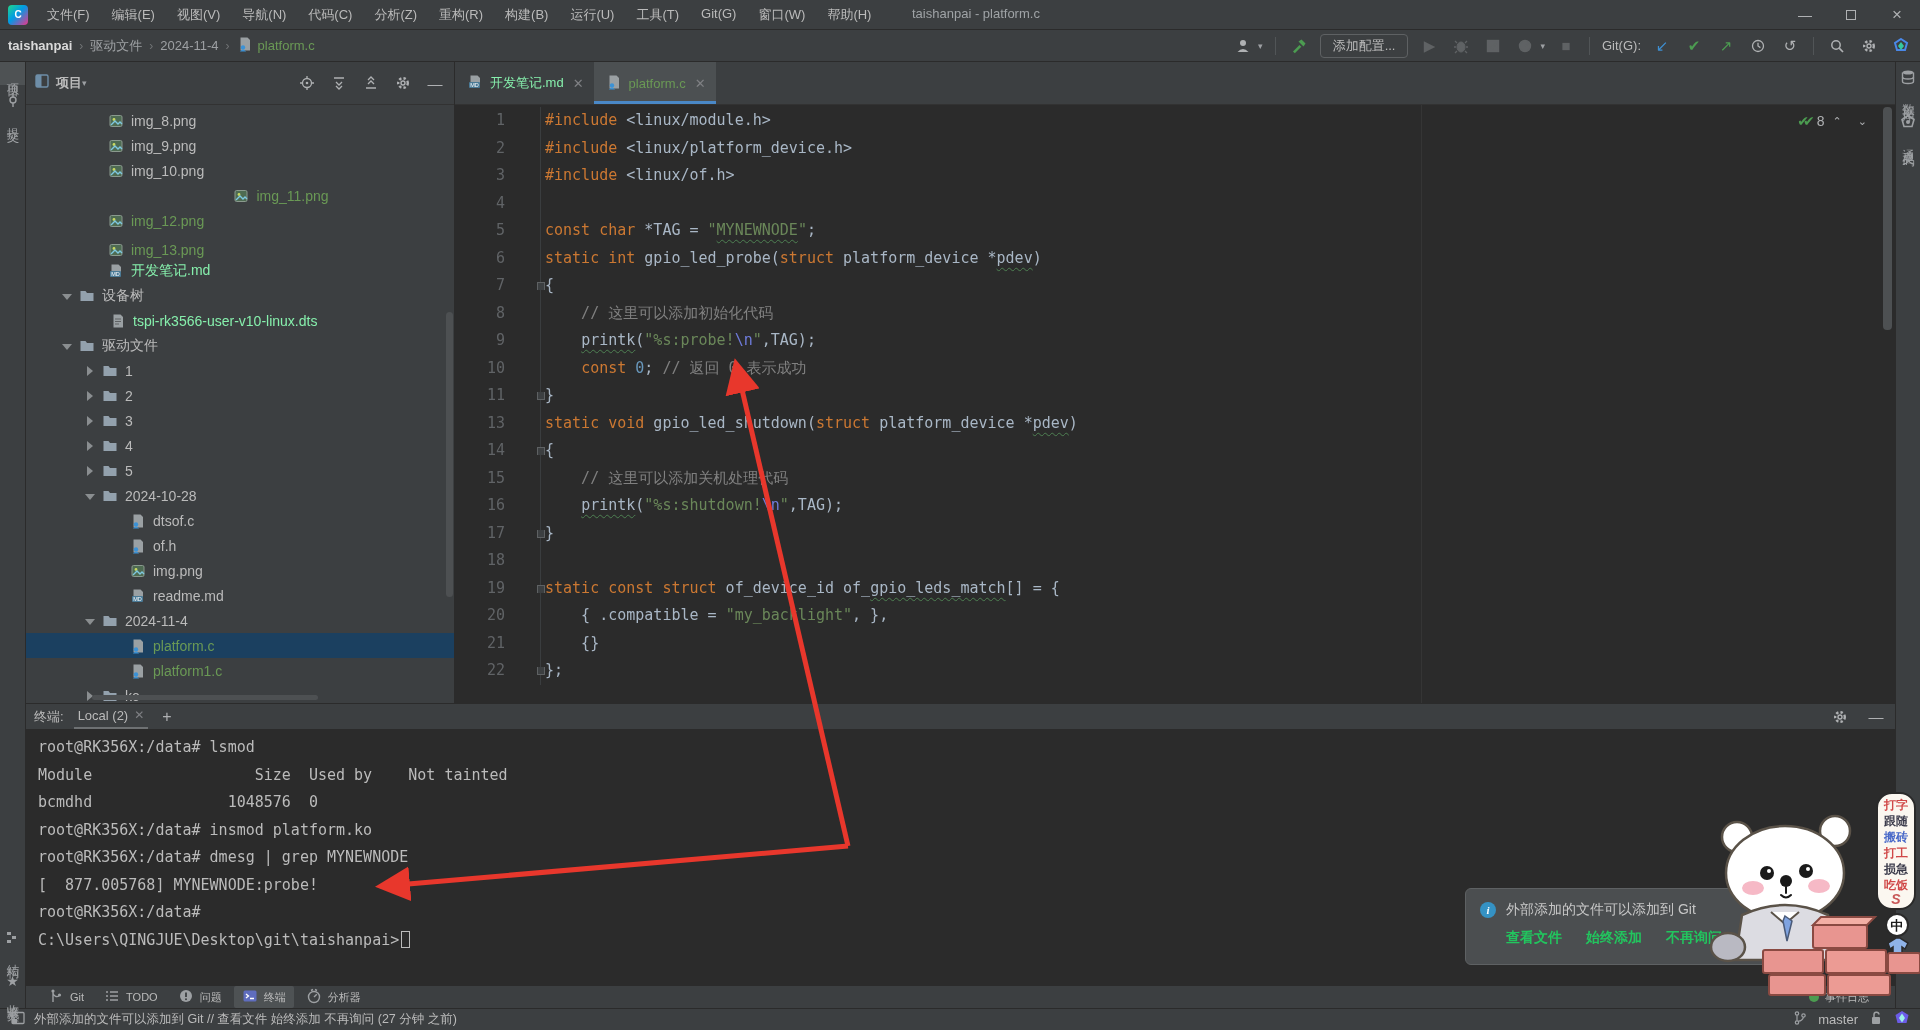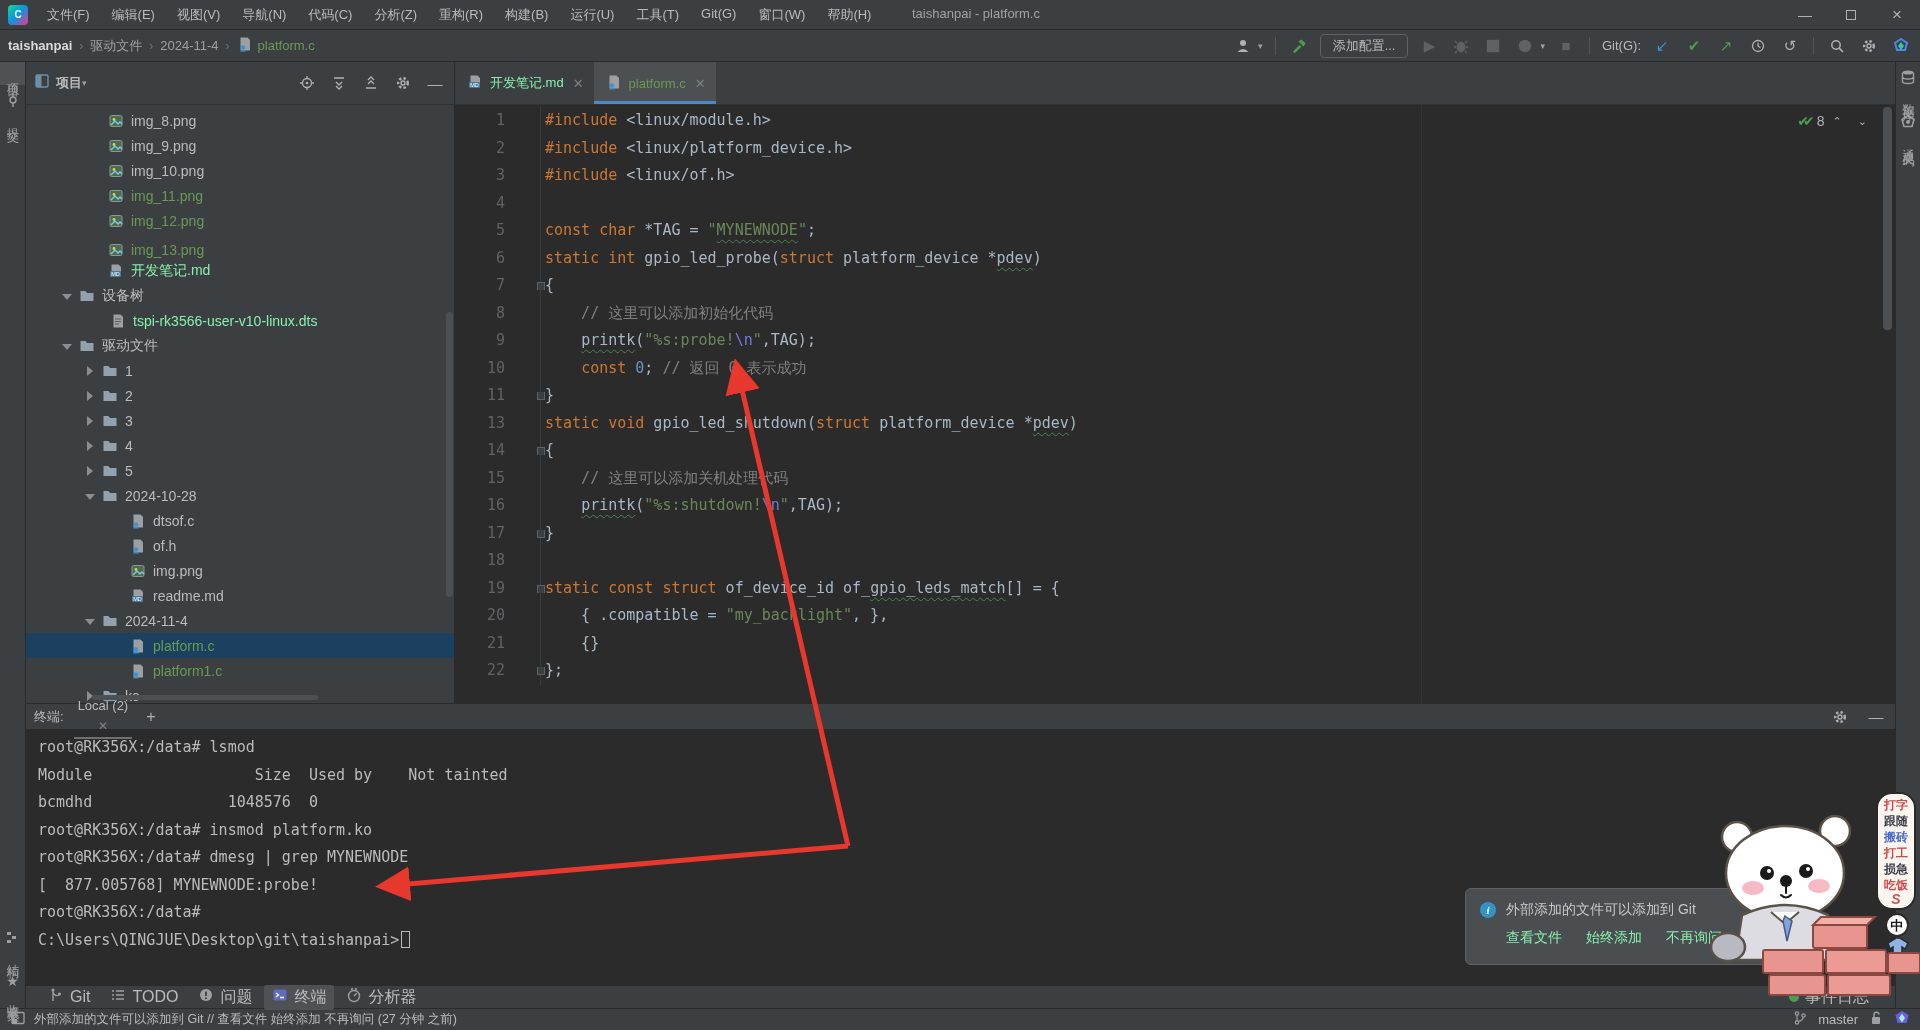--- a/index.html
+++ b/index.html
@@ -94,47 +94,47 @@
   .tk-wavy { text-decoration:underline; text-decoration-style:wavy; text-decoration-color:#4E8052;
              text-decoration-thickness:1px; text-underline-offset:4px; }
   .margin-guide { position:absolute; left:966px; top:0; bottom:0; width:1px; background:#353535; }
   .inspections { position:absolute; right:28px; top:8px; display:flex; align-items:center; gap:8px;
                  font-size:14px; color:#AFB1B3; z-index:3; }
   .insp-chev { font-size:11px; color:#AFB1B3; }
 
   
   .term-header { height:27px; background:#3C3F41; border-top:1px solid #2B2B2B; border-bottom:1px solid #2B2B2B;
                  display:flex; align-items:center; padding:0 8px; gap:10px; font-size:13px; }
-  .term-tab { position:relative; padding:2px 4px 5px 4px; color:#BBBBBB; display:flex; gap:6px; align-items:center;flex-direction:column; }
+  .term-tab { position:relative; padding:2px 4px 5px 4px; color:#BBBBBB; display:flex; gap:6px; align-items:center; }
   .term-tab::after { content:""; position:absolute; left:0; right:0; bottom:-1px; height:2px; background:#6E7173; }
   .term-tab .close { color:#7F8084; font-size:12px; }
   .term-plus { font-size:16px; color:#AFB1B3; margin-left:4px; }
   .term-right { margin-left:auto; display:flex; gap:14px; align-items:center; }
   .terminal { height:255px; background:#2B2B2B; padding:4px 0 0 12px; overflow:hidden; }
   .term-line { height:27.5px; line-height:27.5px; font-family:"DejaVu Sans Mono","Liberation Mono",monospace;
                font-size:15px; color:#BBBBBB; white-space:pre; }
   .cursor { display:inline-block; width:9px; height:17px; border:1px solid #BBBBBB; vertical-align:-3px; margin-left:2px; }
 
   
   .toolbar-bottom { height:23px; background:#3C3F41; border-top:1px solid #2B2B2B; display:flex;
-                    align-items:center; padding:0 14px; gap:4px; font-size:16px; position:relative; }
+                    align-items:center; padding:0 14px; gap:4px; font-size:11px; position:relative; }
   .tw-btn { display:flex; align-items:center; gap:6px; padding:2px 8px; color:#BBBBBB; border-radius:2px; }
   .tw-btn.active { background:#4E5254; }
   .event-log { position:absolute; right:26px; display:flex; align-items:center; gap:6px; color:#BBBBBB; }
   .evt-dot { width:10px; height:10px; border-radius:50%; background:#4C9C51; }
   .statusbar { height:22px; background:#3C3F41; border-top:1px solid #2B2B2B; display:flex; align-items:center;
                padding:0 10px; font-size:12.5px; color:#BBBBBB; gap:8px; }
   .sb-right { margin-left:auto; display:flex; align-items:center; gap:10px; }
 
   
   .notification { position:absolute; left:1465px; top:888px; width:335px; height:77px; background:#4B4E50;
                   border:1px solid #5E6163; border-radius:6px; z-index:40; padding:12px 14px; }
   .notif-row { display:flex; align-items:center; gap:10px; font-size:14px; color:#C7C7C7; }
   .notif-actions { display:flex; gap:24px; margin:10px 0 0 26px; font-size:14px; }
-  .notif-actions span { color:#86efac; }
+  .notif-actions span { color:#22c55e;font-weight:bold; }
   .info-ico { width:16px; height:16px; border-radius:50%; background:#3592C4; color:#fff; font-size:11px;
               font-weight:bold; display:flex; align-items:center; justify-content:center;
               font-family:"Liberation Serif",serif; font-style:italic; flex:0 0 16px; }
   .arrows { position:absolute; inset:0; z-index:70; pointer-events:none; }
   .mascot { position:absolute; left:1685px; top:785px; width:235px; height:212px; z-index:60; pointer-events:none; }
 </style>
 </head>
 <body>
 
 <div class="app">
@@ -344,21 +344,21 @@
               <div class="tree-row" style="padding-left: 82px;">
                 <span class="tree-ico">
                   <svg width="16" height="16" viewBox="0 0 16 16">
                     <rect x="2" y="2.5" width="12" height="11" rx="1.5" fill="#4E6B52" stroke="#8A9A8E"></rect>
                     <circle cx="6" cy="6.5" r="1.4" fill="#C8D860"></circle>
                     <path d="M3 12 l4-4 3 3 2-2 2 2" stroke="#7EC8E0" stroke-width="1.4" fill="none"></path>
                   </svg>
                 </span>
                 <span class="t-fg">img_10.png</span>
               </div>
-              <div class="tree-row" style="padding-left: 82px;">
+              <div class="tree-row" style="padding-left: 82px; justify-content: center;">
                 <span class="tree-ico">
                   <svg width="16" height="16" viewBox="0 0 16 16">
                     <rect x="2" y="2.5" width="12" height="11" rx="1.5" fill="#4E6B52" stroke="#8A9A8E"></rect>
                     <circle cx="6" cy="6.5" r="1.4" fill="#C8D860"></circle>
                     <path d="M3 12 l4-4 3 3 2-2 2 2" stroke="#7EC8E0" stroke-width="1.4" fill="none"></path>
                   </svg>
                 </span>
                 <span class="t-green">img_11.png</span>
               </div>
               <div class="tree-row" style="padding-left: 82px;">

